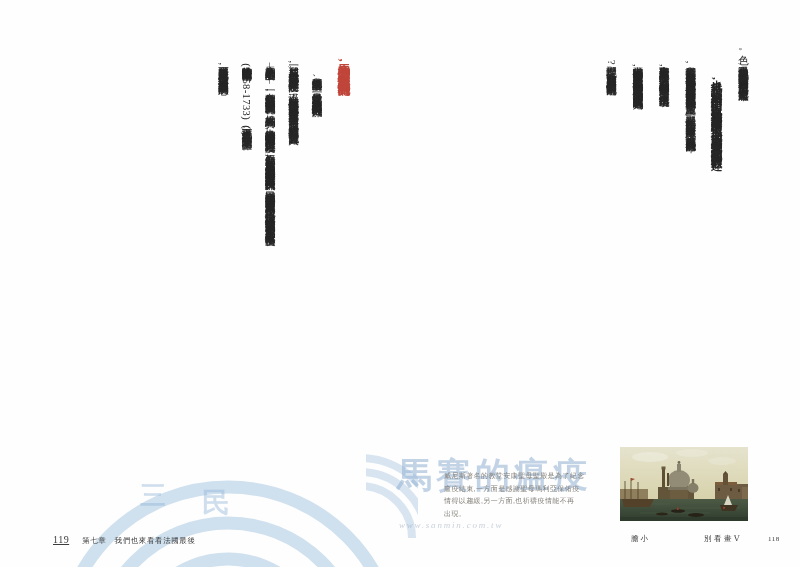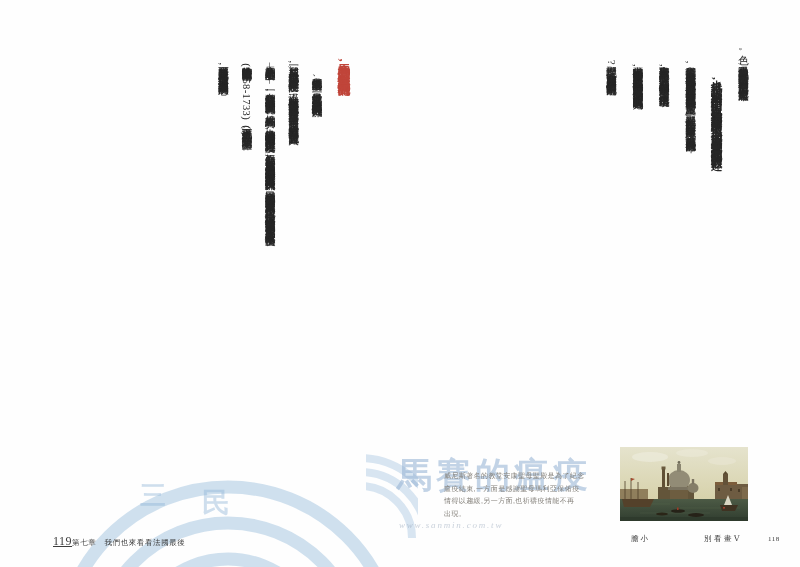--- a/index.html
+++ b/index.html
@@ -25,21 +25,21 @@
   
   .caption{position:absolute;left:444px;top:470px;width:178px;font-size:7px;
            line-height:12.6px;color:#84807a;letter-spacing:0.4px;white-space:pre-line;
            font-family:"Liberation Sans","DejaVu Sans",sans-serif;z-index:3;}
   .painting{position:absolute;left:620px;top:447px;width:128px;height:74px;margin:0;z-index:3;}
   .painting svg{display:block;width:100%;height:100%;}
 
   
   .footer{position:absolute;font-size:7.5px;color:#3c3c3c;z-index:2;white-space:nowrap;}
   .footer-left{left:53px;top:534px;}
-  .footer-left .pagenum{letter-spacing:0.5px;font-size:12px;text-decoration:underline;}
+  .footer-left .pagenum{letter-spacing:0.5px;margin-right:13px;font-size:10px;text-decoration:underline;}
   .footer-left .chapter{letter-spacing:0.6px;}
   .footer-right{left:631px;top:534px;}
   .book-title-1{letter-spacing:2px;}
   .book-title-2{margin-left:54px;letter-spacing:2.5px;}
   .footer-right .pagenum{margin-left:26px;font-size:7px;letter-spacing:0.5px;}
 
   
   .wm-name{position:absolute;left:397px;top:452px;font-size:35px;font-weight:bold;
            letter-spacing:4px;color:rgba(150,180,212,0.58);z-index:1;white-space:nowrap;}
   .wm-url{position:absolute;left:399px;top:520px;font-size:9px;font-style:italic;

